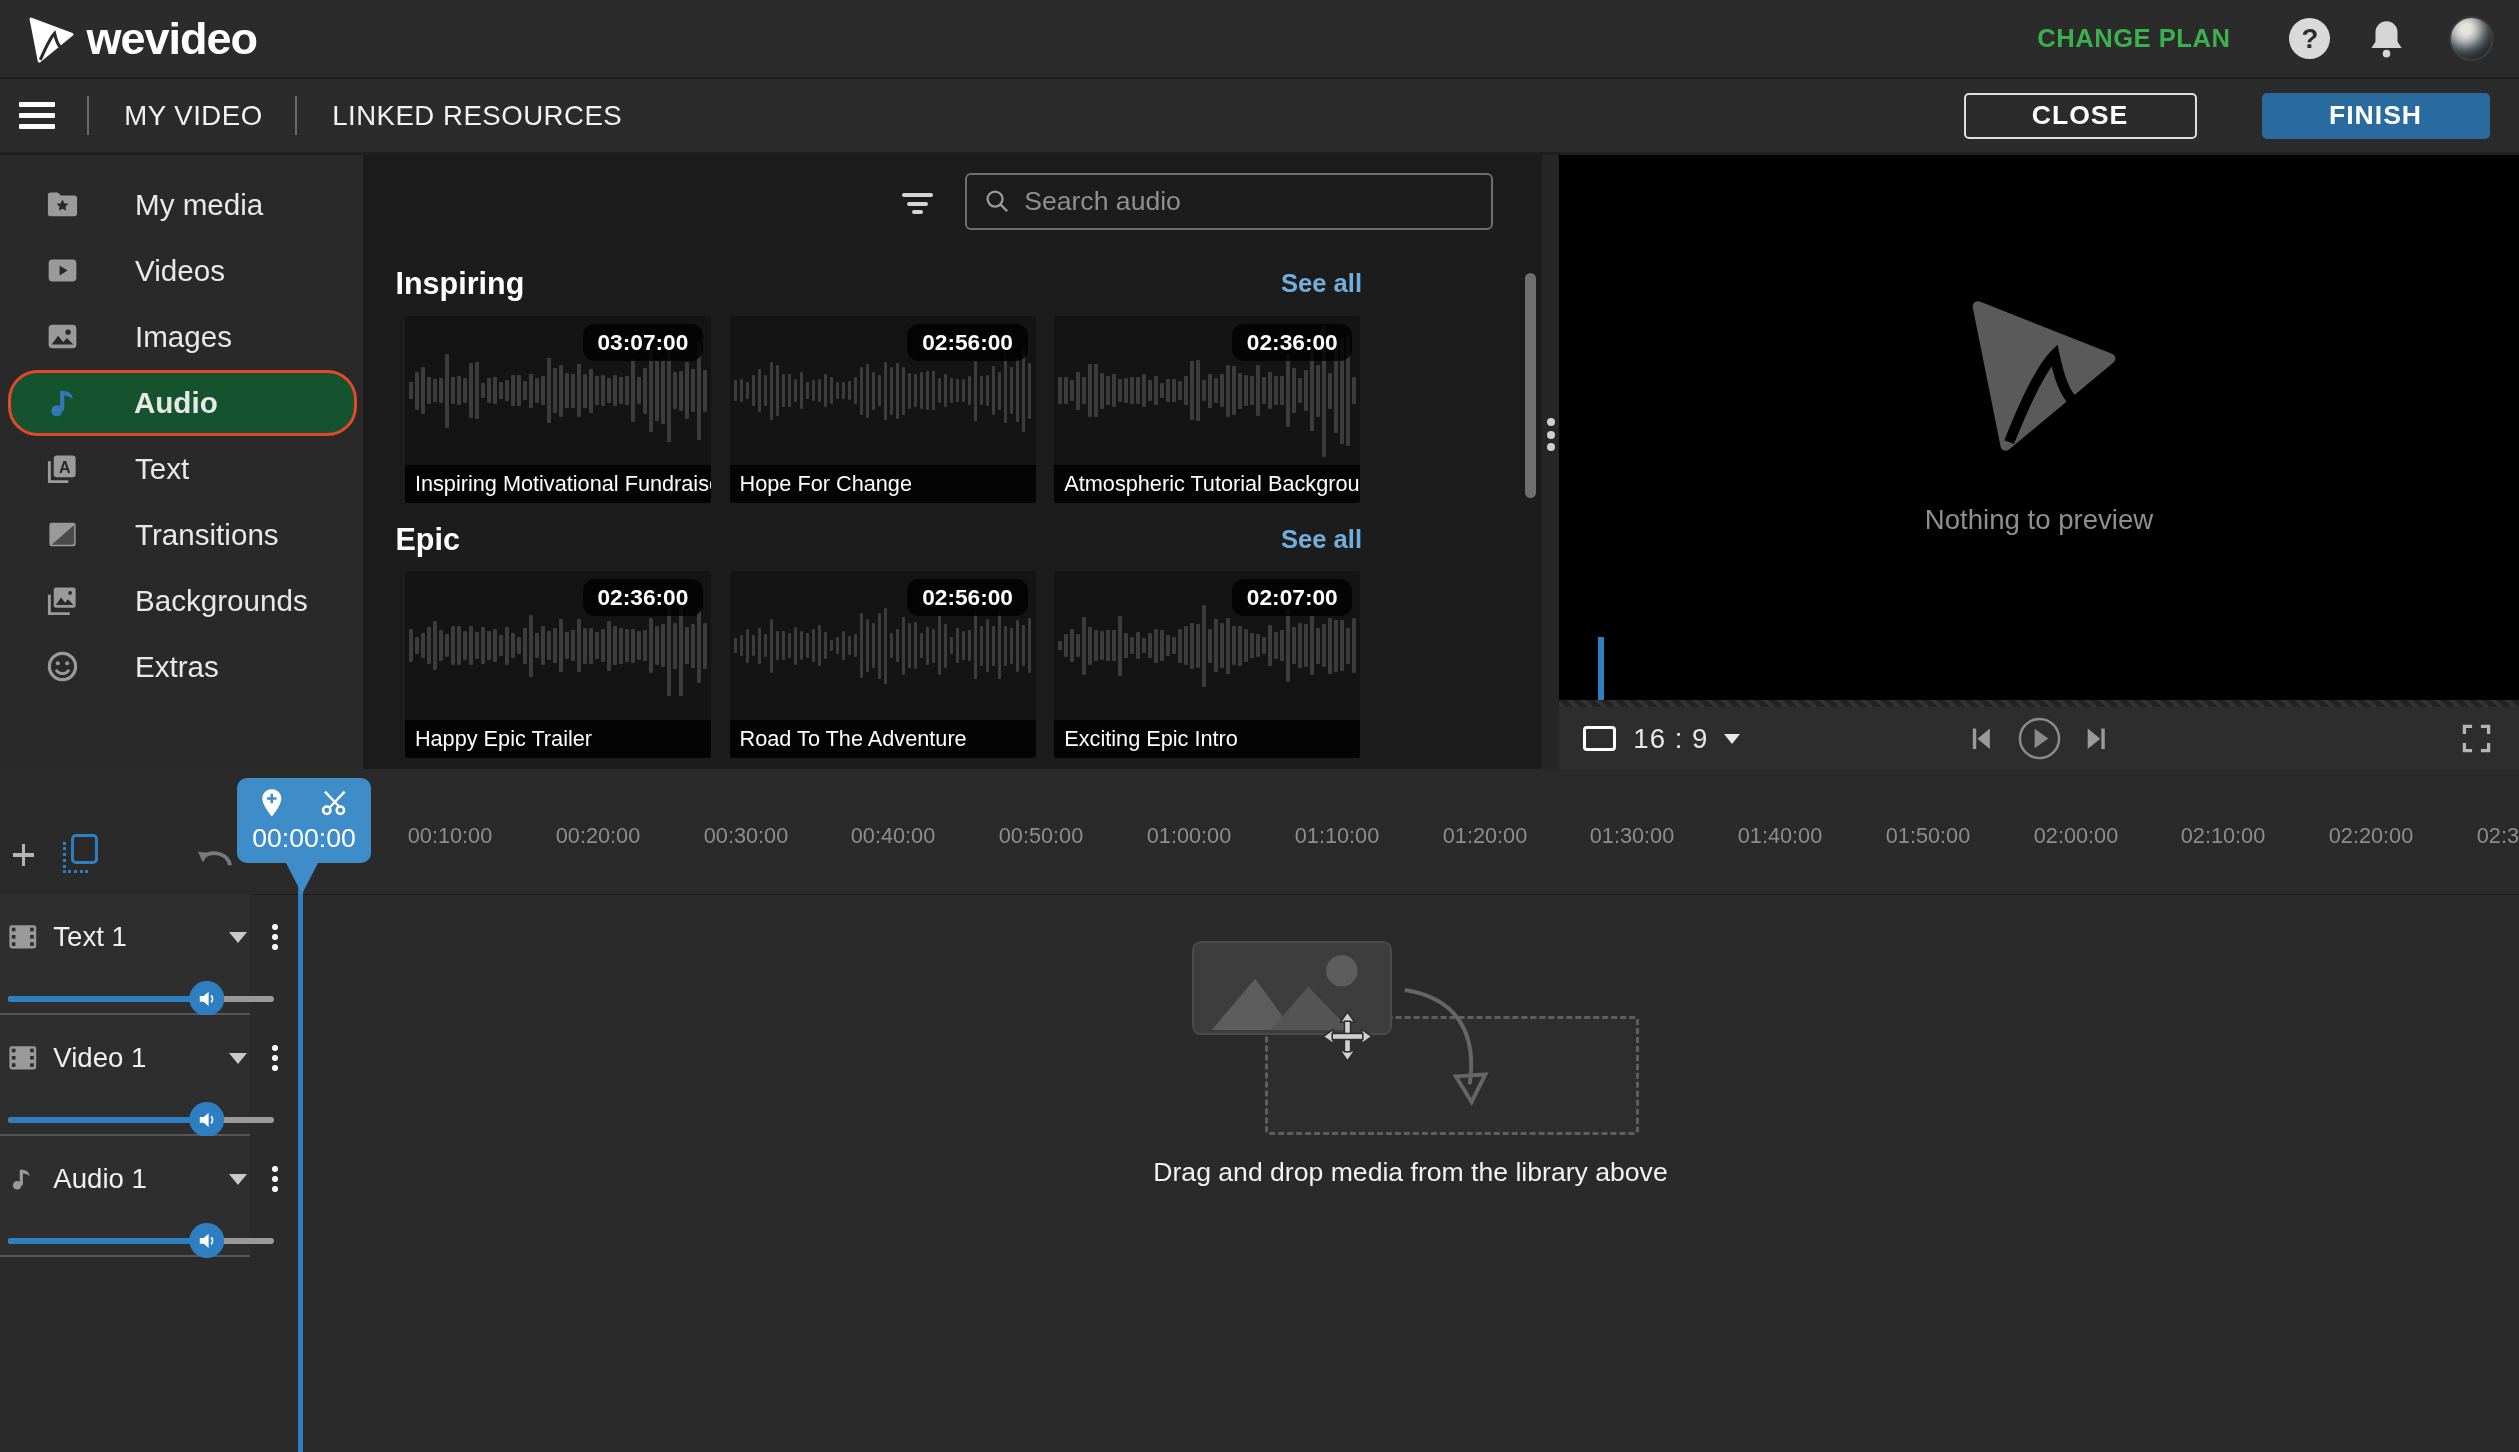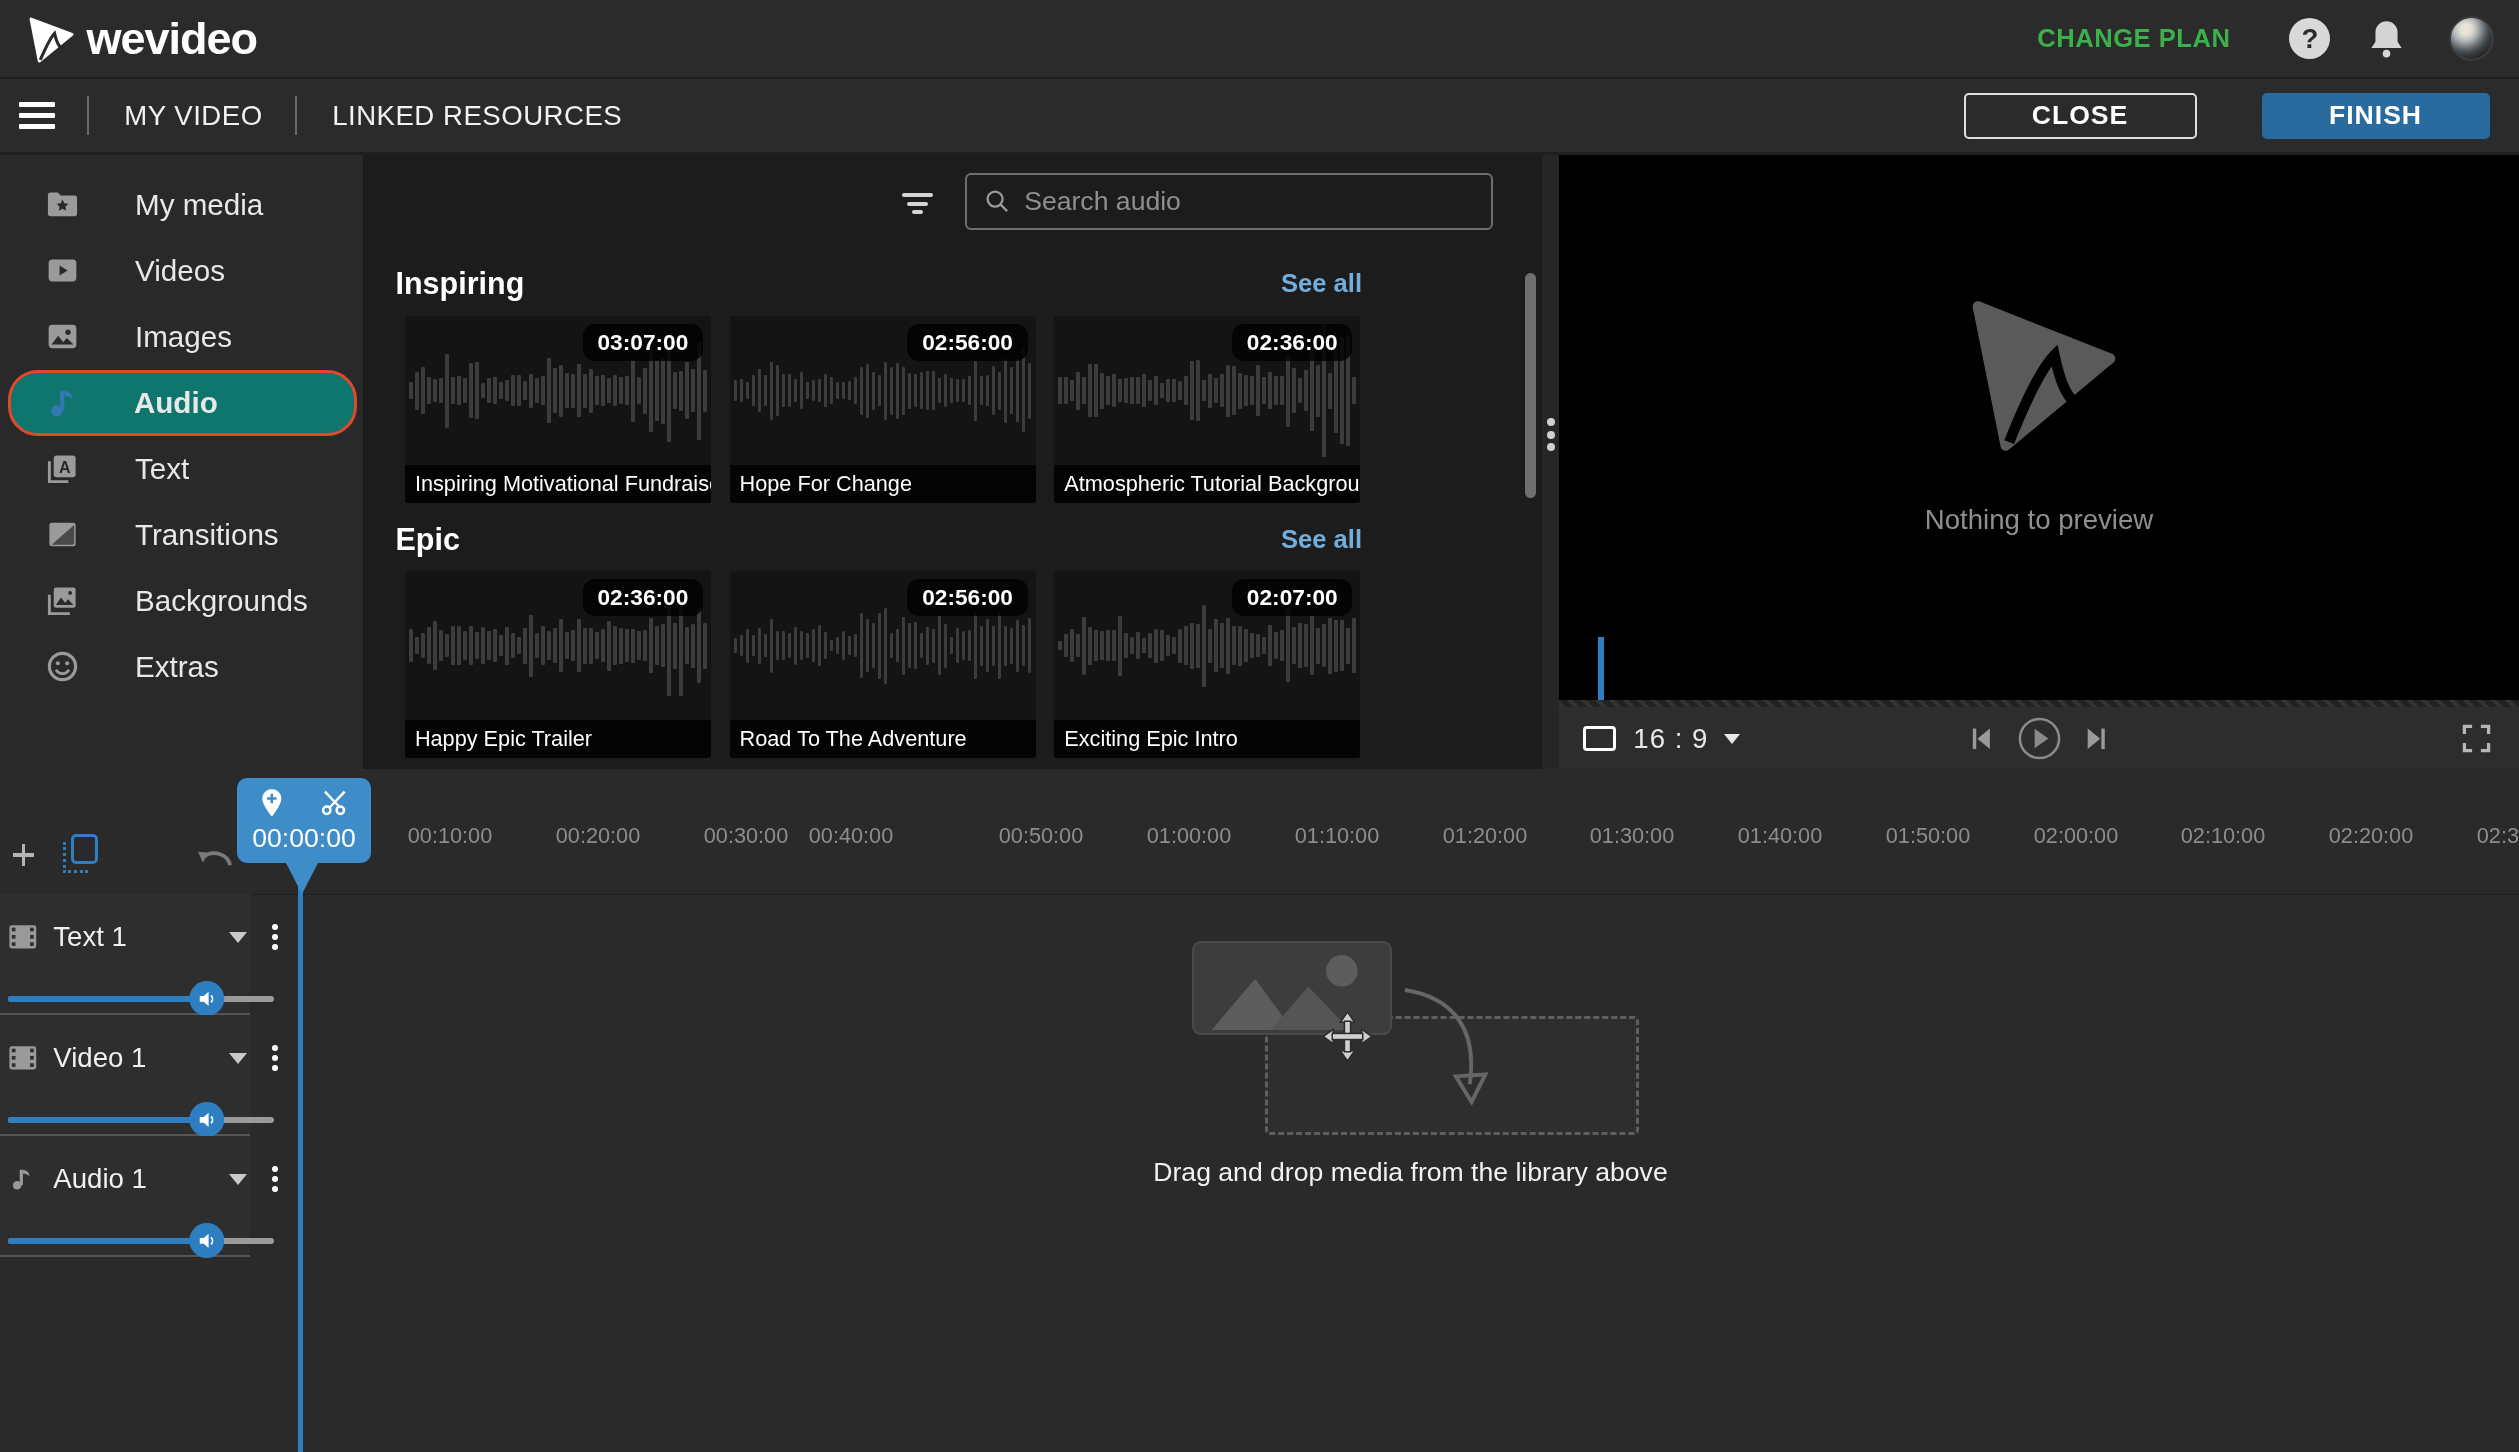--- a/index.html
+++ b/index.html
@@ -34,21 +34,21 @@
   .menubar-right{margin-left:auto;display:flex;align-items:center;gap:53px;padding-right:30.5px;}
   .btn{height:46px;border-radius:4.9px;font-size:26.6px;font-weight:700;letter-spacing:1px;display:flex;align-items:center;justify-content:center;cursor:pointer;margin-left:12px;}
   .btn-close{width:233px;background:transparent;border:2px solid #dedede;color:#fff;}
   .btn-finish{width:228px;background:var(--finish);border:none;color:#fff;}
 
   
   .sidebar{position:absolute;left:0;top:155px;width:363px;height:615px;background:var(--bg-sidebar);padding-top:16.7px;}
   .side-item{height:66px;display:flex;align-items:center;padding-left:45px;cursor:pointer;}
   .side-item .icn{width:35px;height:35px;display:flex;align-items:center;justify-content:center;flex:none;}
   .side-item .lbl{margin-left:55px;font-size:29.6px;color:#e8e8e8;white-space:nowrap;}
-  .side-item.active{margin:0 5.9px 0 7.9px;padding-left:33px;border:3.9px solid var(--red);border-radius:29.6px;background:#0f766e;text-align:center;}
+  .side-item.active{margin:0 5.9px 0 7.9px;padding-left:33px;border:3.9px solid var(--red);border-radius:29.6px;background:#14532d;text-align:center;}
   .side-item.active .lbl{font-weight:700;}
 
   
   .library{position:absolute;left:363px;top:155px;width:1179px;height:615px;background:var(--bg-library);}
   .filter-icon{position:absolute;left:538px;top:33px;width:33px;cursor:pointer;}
   .filter-icon div{height:3.9px;background:#d5d5d5;border-radius:2px;margin:4.9px auto;}
   .search-box{position:absolute;left:602px;top:17.7px;width:528px;height:57px;border:2px solid #6e6e6e;border-radius:5.9px;display:flex;align-items:center;padding:0 15.8px;background:transparent;}
   .search-box input{flex:1;background:transparent;border:none;outline:none;color:#ddd;font-size:26.6px;margin-left:13.8px;}
   .search-box input::placeholder{color:#8f8f8f;}
   .lib-header{position:absolute;left:32.5px;right:180px;height:45px;display:flex;align-items:center;justify-content:space-between;}
@@ -686,21 +686,21 @@
           <span class="solid"></span>
       </div>
       <svg class="undo-icon" width="43" height="33" viewBox="0 0 44 34">
         <path d="M38 24 C 36 12 20 8 11 15" fill="none" stroke="#7a7a7a" stroke-width="4"></path>
         <polygon points="5,10 16,11 10,21" fill="#7a7a7a"></polygon>
       </svg>
 
       <span class="rlabel" style="left:450px">00:10:00</span>
       <span class="rlabel" style="left:598px">00:20:00</span>
       <span class="rlabel" style="left:746px">00:30:00</span>
-      <span class="rlabel" style="left:851px">00:40:00</span>
+      <span class="rlabel" style="left:893px">00:40:00</span>
       <span class="rlabel" style="left:1041px">00:50:00</span>
       <span class="rlabel" style="left:1189px">01:00:00</span>
       <span class="rlabel" style="left:1337px">01:10:00</span>
       <span class="rlabel" style="left:1485px">01:20:00</span>
       <span class="rlabel" style="left:1632px">01:30:00</span>
       <span class="rlabel" style="left:1780px">01:40:00</span>
       <span class="rlabel" style="left:1928px">01:50:00</span>
       <span class="rlabel" style="left:2076px">02:00:00</span>
       <span class="rlabel" style="left:2223px">02:10:00</span>
       <span class="rlabel" style="left:2371px">02:20:00</span>

